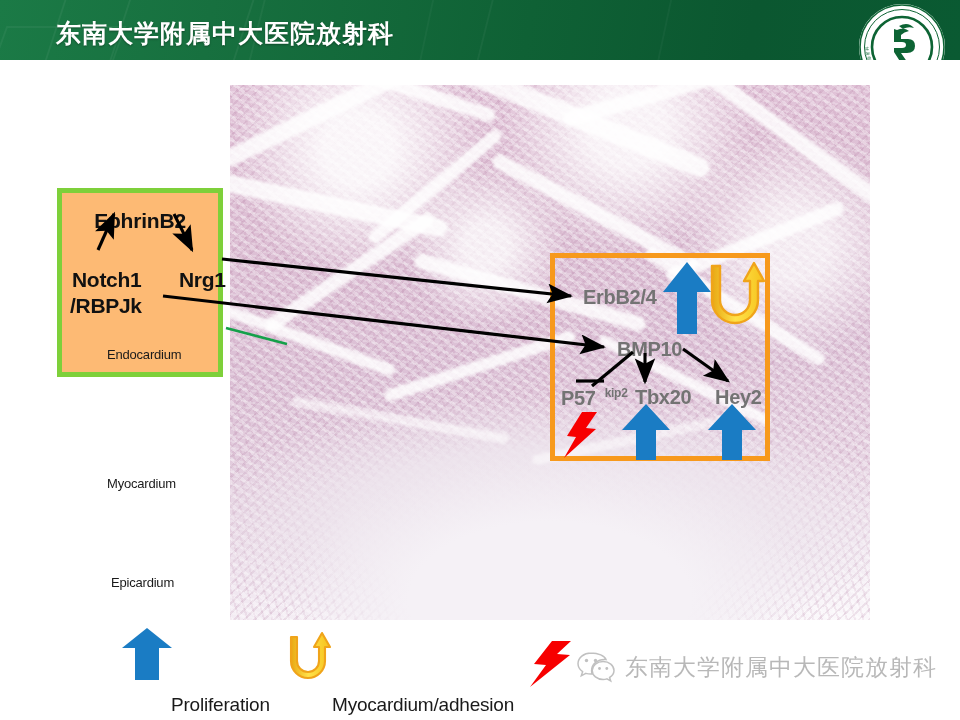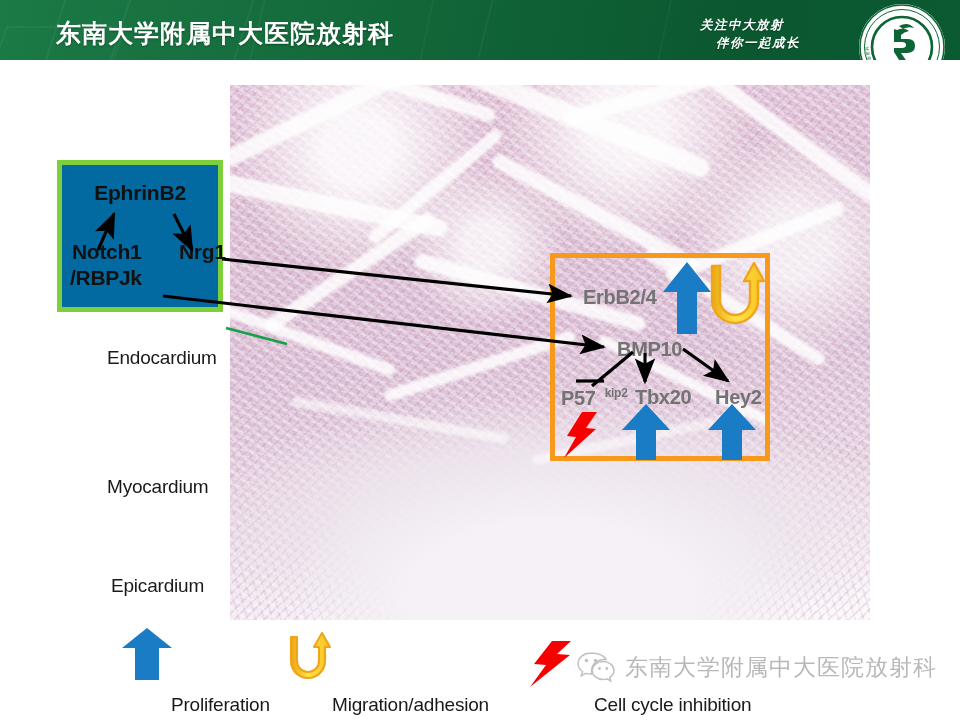--- a/index.html
+++ b/index.html
@@ -58,22 +58,22 @@
       repeating-linear-gradient(74deg, rgba(185,128,165,.14) 0 2px, rgba(185,128,165,0) 2px 8px),
       linear-gradient(175deg,#e3c6da 0%,#ddbfd4 25%,#dcc1d6 50%,#e6d3e2 72%,#f2eaf2 88%,#fbf8fb 100%);
     overflow:hidden;
   }
   
   .chan { position:absolute; background:rgba(255,255,255,.82); border-radius:40px;
           filter:blur(1.6px); }
 
   
   #green-box {
-    position:absolute; left:57px; top:160px; width:166px; height:152px;
-    background:#0369a1; border:5px solid #7ed03a; z-index:6;
+    position:absolute; left:57px; top:188px; width:166px; height:189px;
+    background:#fdba74; border:5px solid #7ed03a; z-index:6;
   }
   #gb-ephrin { position:absolute; left:0; top:16px; width:100%; text-align:center;
                font-size:21px; font-weight:700; color:#111; letter-spacing:-.2px; }
   #gb-notch  { position:absolute; left:10px; top:75px;
                font-size:21px; font-weight:700; color:#111; letter-spacing:-.3px; }
   #gb-rbpjk  { position:absolute; left:8px; top:101px;
                font-size:21px; font-weight:700; color:#111; letter-spacing:-.3px; }
   #gb-nrg1   { position:absolute; left:108px; top:75px;
                font-size:21px; font-weight:700; color:#111; letter-spacing:-.3px;margin-left:9px; }
 
@@ -85,21 +85,21 @@
   .ob-lbl { position:absolute; font-weight:700; color:#737373; white-space:nowrap;
             letter-spacing:-.3px; }
   #ob-erbb { left:28px; top:28px; font-size:20px; }
   #ob-bmp  { left:62px; top:80px; font-size:20px; }
   #ob-p57  { left:6px;  top:128px; font-size:20px; }
   #ob-p57 sup { font-size:12px; vertical-align:super;padding-left:9px; }
   #ob-tbx  { left:80px; top:128px; font-size:20px; }
   #ob-hey  { left:160px; top:128px; font-size:20px; }
 
   
-  .tlabel { position:absolute; font-size:19px; color:#1a1a1a; letter-spacing:-.2px; z-index:6; }
+  .tlabel { position:absolute; font-size:13px; color:#1a1a1a; letter-spacing:-.2px; z-index:6; }
   #lbl-endo { left:107px; top:347px; }
   #lbl-myo  { left:107px; top:476px; }
   #lbl-epi  { left:111px; top:575px; }
 
   
   .leg-txt { position:absolute; font-size:19px; color:#1a1a1a; letter-spacing:-.2px; z-index:7;margin-top:39px; }
   #leg-prolif { left:171px; top:655px; }
   #leg-migr   { left:332px; top:655px; }
   #leg-cci    { left:594px; top:655px; }
 
@@ -119,24 +119,20 @@
 
   <div id="header">
     <div class="hdr-tex a"></div>
     <div class="hdr-tex b"></div>
     <div class="hdr-tex c"></div>
     <div class="hdr-tex d"></div>
     <div class="hdr-tex e"></div>
 
     <div id="hdr-title">东南大学附属中大医院放射科</div>
 
-    <div id="hdr-slogan">
-      <span class="l1">关注中大放射</span>
-      <span class="l2">伴你一起成长</span>
-    </div>
 
     <svg id="hdr-logo" viewBox="0 0 90 90">
       <circle cx="45" cy="45" r="43" fill="#ffffff"></circle>
       <circle cx="45" cy="45" r="42" fill="none" stroke="#0d6434" stroke-width="1.6"></circle>
       <circle cx="45" cy="45" r="37.5" fill="none" stroke="#0d6434" stroke-width="1"></circle>
       <circle cx="45" cy="45" r="30" fill="none" stroke="#0d6434" stroke-width="2.6"></circle>
       <path id="arcTop" d="M45,11.5 a33.5,33.5 0 0,1 0,67 a33.5,33.5 0 0,1 0,-67" fill="none"></path>
       <text font-size="4.1" fill="#0d6434" font-family="DejaVu Sans, sans-serif" letter-spacing="0.6">
         <textPath href="#arcTop" startOffset="61%" text-anchor="middle">东南大学附属中大医院放射科</textPath>
       </text>
@@ -185,22 +181,21 @@
     <div class="ob-lbl" id="ob-p57"><span>P57</span><sup>kip2</sup></div>
     <div class="ob-lbl" id="ob-tbx">Tbx20</div>
     <div class="ob-lbl" id="ob-hey">Hey2</div>
   </div>
 
   <div class="tlabel" id="lbl-endo">Endocardium</div>
   <div class="tlabel" id="lbl-myo">Myocardium</div>
   <div class="tlabel" id="lbl-epi">Epicardium</div>
 
   <div class="leg-txt" id="leg-prolif">Proliferation</div>
-  <div class="leg-txt" id="leg-migr">Migration/adhesion</div>
-  <div class="leg-txt" id="leg-cci">Cell cycle inhibition</div>
+  <div class="leg-txt" id="leg-migr">Myocardium/adhesion</div>
 
   <svg class="overlay" viewBox="0 0 960 720">
     <defs>
       <marker id="ah" markerWidth="9" markerHeight="9" refX="7.4" refY="3.1" orient="auto" markerUnits="strokeWidth">
         <path d="M0,0 L8,3.1 L0,6.2 L1.6,3.1 z" fill="#000"></path>
       </marker>
       <marker id="ahs" markerWidth="10" markerHeight="10" refX="7.6" refY="3.3" orient="auto" markerUnits="strokeWidth">
         <path d="M0,0 L8.4,3.3 L0,6.6 L1.7,3.3 z" fill="#000"></path>
       </marker>
       <linearGradient id="ugrad" x1="0" y1="0" x2="1" y2="0">

